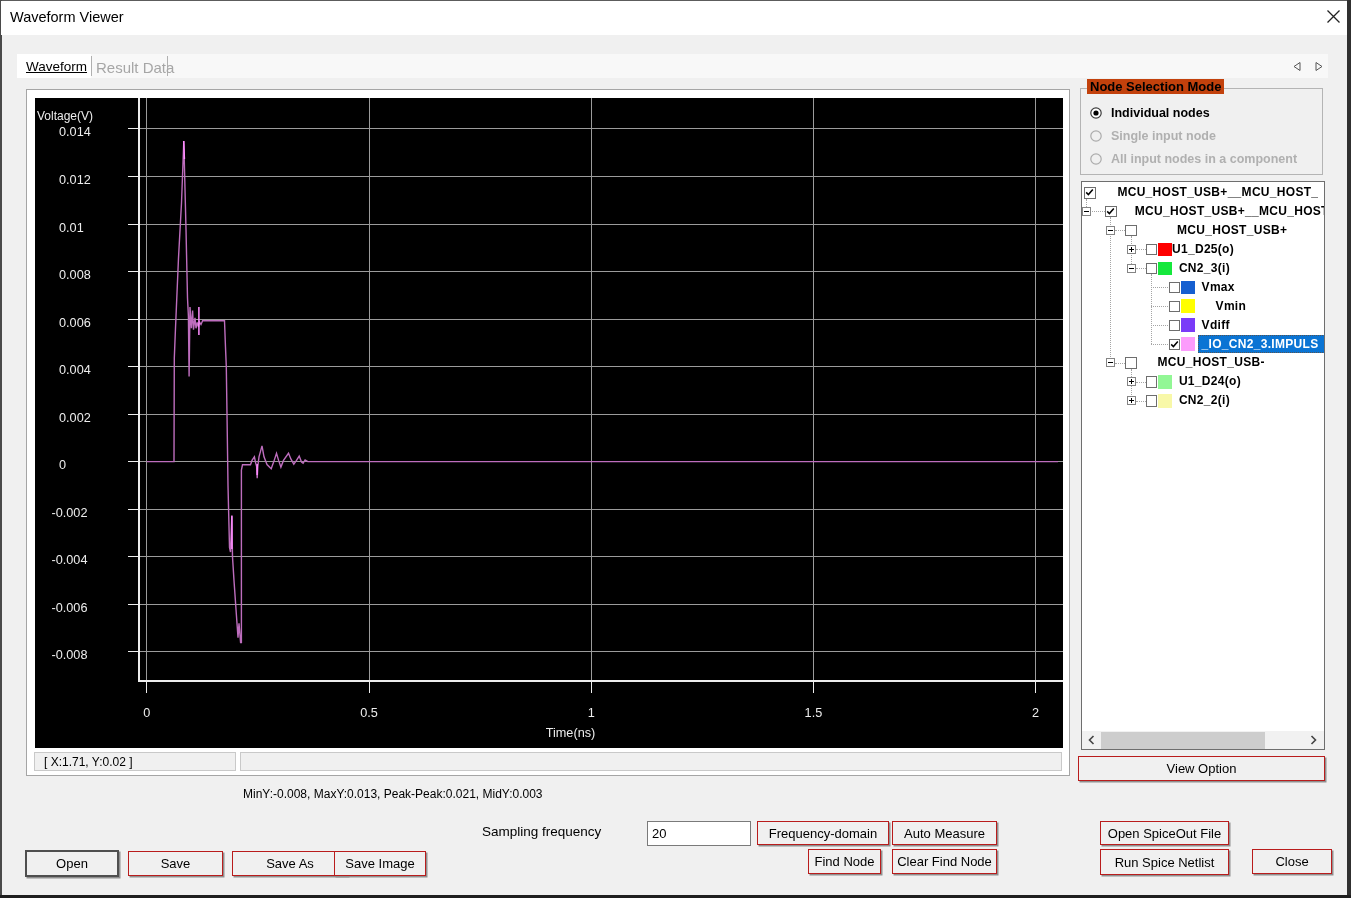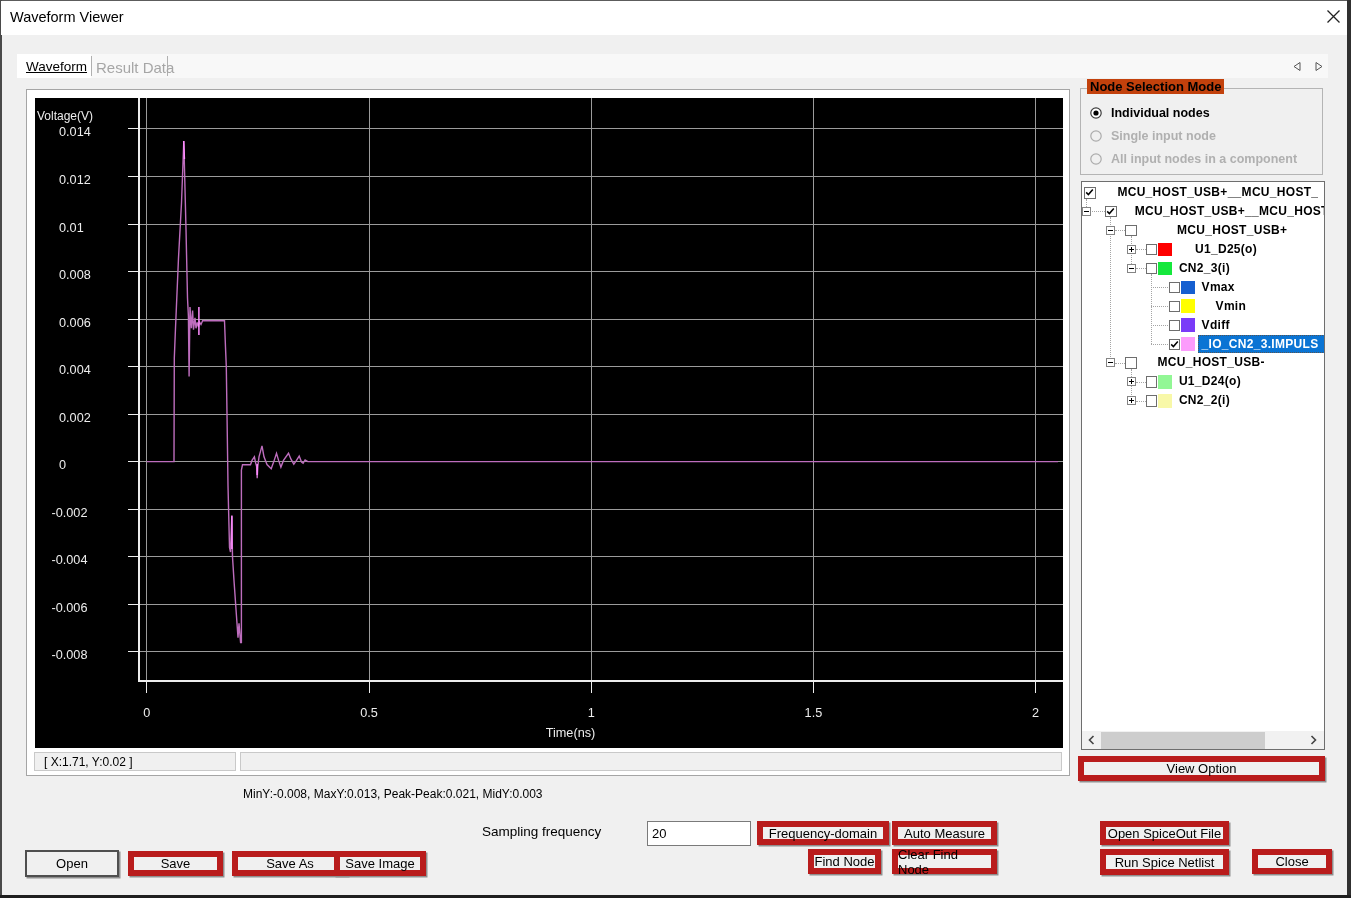--- a/index.html
+++ b/index.html
@@ -1,19 +1,19 @@
 <!DOCTYPE html>
 <html><head>
 <meta charset="utf-8">
 <style>
   html,body{margin:0;padding:0;}
   body{width:1351px;height:898px;background:#f0f0f0;position:relative;overflow:hidden;
        font-family:"Liberation Sans", sans-serif;-webkit-font-smoothing:antialiased;}
   .abs{position:absolute;}
-  .btn{position:absolute;background:#f0f0f0;border:6px solid #b91c1c;box-shadow:1.5px 1.5px 0 0 #8f8f8f;
+  .btn{position:absolute;background:#f0f0f0;border:1px solid #b91c1c;box-shadow:1.5px 1.5px 0 0 #8f8f8f;
        display:flex;align-items:center;justify-content:center;font-size:13px;color:#000;box-sizing:border-box;}
   .vdot{width:0;border-left:1px dotted #a5a5a5;}
   .hdot{height:0;border-top:1px dotted #a5a5a5;}
   .exp{width:9px;height:9px;border:1px solid #848484;background:#fff;box-sizing:border-box;
        display:flex;align-items:center;justify-content:center;}
   
   .cb{width:11.5px;height:11.5px;border:1.5px solid #6e6e6e;background:#fff;box-sizing:border-box;
       display:flex;align-items:center;justify-content:center;}
   .sw{width:13.5px;height:13.5px;}
   .tl{font-size:12px;font-weight:bold;color:#000;white-space:nowrap;letter-spacing:0.3px;}
@@ -255,21 +255,21 @@
   <div class="abs sw" style="left:99px;top:136.3px;background:#7a3bf8;"></div>
   <div class="abs sw" style="left:99px;top:155.2px;background:#fc9cfc;"></div>
   <div class="abs sw" style="left:76.3px;top:193.1px;background:#92f795;"></div>
   <div class="abs sw" style="left:76.3px;top:212.1px;background:#f8f8a8;"></div>
 
   <div class="abs" style="left:115.5px;top:153.2px;width:127px;height:17.6px;background:#0a74d4;outline:1px dotted #555;outline-offset:-1px;"></div>
 
   <div class="abs tl" style="left:35.4px;top:3px;">MCU_HOST_USB+__MCU_HOST_</div>
   <div class="abs tl" style="left:52.8px;top:21.9px;">MCU_HOST_USB+__MCU_HOST_</div>
   <div class="abs tl" style="left:63px;top:40.9px;margin-left:32px;">MCU_HOST_USB+</div>
-  <div class="abs tl" style="left:113px;top:59.8px;">U1_D25(o)</div>
+  <div class="abs tl" style="left:90px;top:59.8px;">U1_D25(o)</div>
   <div class="abs tl" style="left:96.9px;top:78.7px;">CN2_3(i)</div>
   <div class="abs tl" style="left:119.6px;top:97.7px;">Vmax</div>
   <div class="abs tl" style="left:119.6px;top:116.6px;margin-left:14px;">Vmin</div>
   <div class="abs tl" style="left:119.6px;top:135.6px;">Vdiff</div>
   <div class="abs tl" style="left:119.6px;top:154.5px;color:#fff;">_IO_CN2_3.IMPULS</div>
   <div class="abs tl" style="left:75.5px;top:173.4px;">MCU_HOST_USB-</div>
   <div class="abs tl" style="left:96.9px;top:192.4px;">U1_D24(o)</div>
   <div class="abs tl" style="left:96.9px;top:211.3px;">CN2_2(i)</div>
 </div>
 

